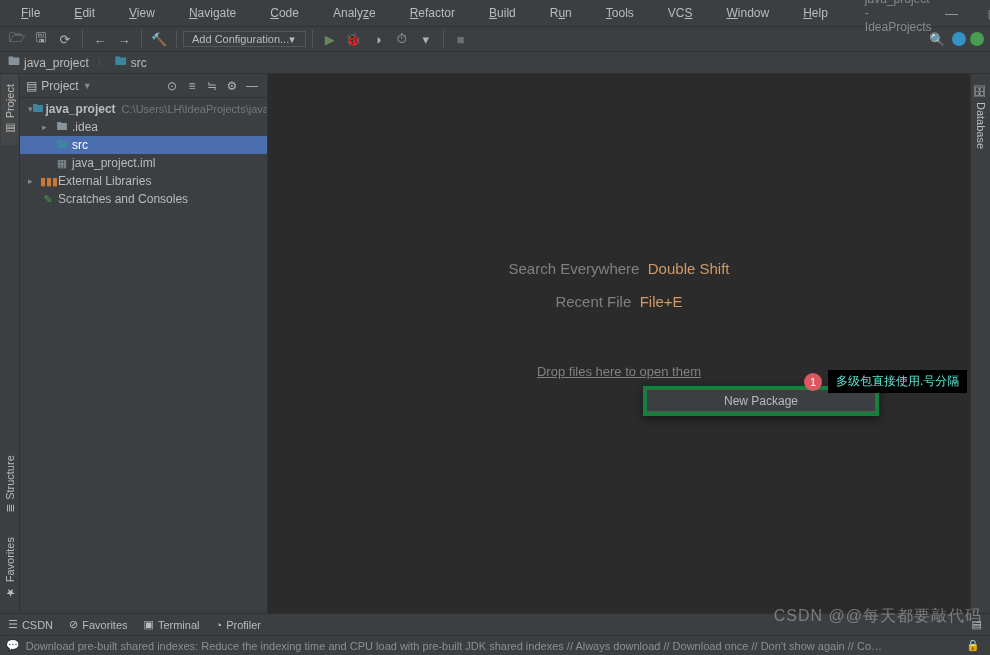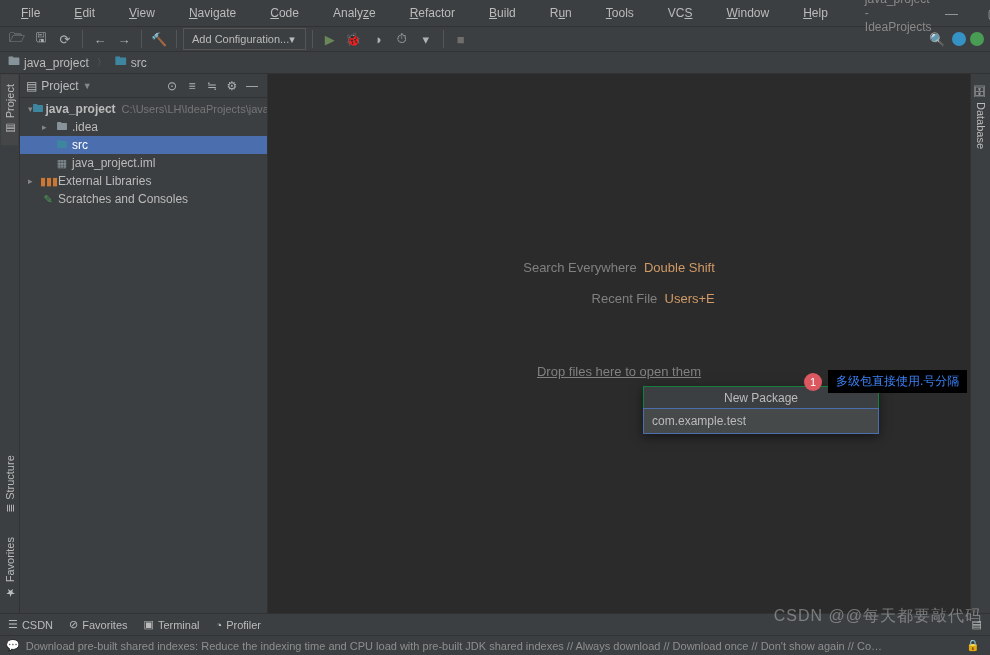--- a/index.html
+++ b/index.html
@@ -9,21 +9,21 @@
   .titlebar .menu { display: flex; gap: 20px; justify-content: center; }
   .titlebar .menu .item { padding: 3px 7px; cursor: pointer; color: #bbbbbb; }
   .titlebar .menu .item u { text-decoration: underline; }
   .titlebar .title { margin-left: 30px; color: #8a8a8a; }
   .titlebar .winctrl { margin-left: auto; display: flex; gap:2px; }
   .titlebar .winctrl .btn { width: 40px; height: 22px; display:flex; align-items:center; justify-content:center; color:#a0a0a0; cursor:pointer; font-size:13px;}
 
   .toolbar { height: 26px; background: #3c3f41; border-top:1px solid #323232; border-bottom:1px solid #323232; display: flex; align-items: center; padding: 0 6px; gap: 2px; }
   .toolbar .sep { width:1px; height:18px; background:#555; margin:0 4px; }
   .toolbar .tb { width:22px; height:22px; display:flex; align-items:center; justify-content:center; cursor:pointer; color:#afb1b3; font-size:13px;}
-  .toolbar .addconfig { height:22px; min-width:100px; padding:0 10px 0 8px; background:#3c3f41; border:1px solid #555; display:flex; align-items:center; font-size:11px; cursor:pointer; color:#bbbbbb; }
+  .toolbar .addconfig { height:16px; min-width:100px; padding:0 10px 0 8px; background:#3c3f41; border:1px solid #555; display:flex; align-items:center; font-size:11px; cursor:pointer; color:#bbbbbb; }
   .toolbar .right { margin-left:auto; display:flex; align-items:center; gap:4px;}
   .toolbar .circle { width:14px; height:14px; border-radius:50%; display:inline-block;}
 
   .navbar { height: 22px; background:#3c3f41; display:flex; align-items:center; padding:0 8px; border-bottom:1px solid #323232;}
   .navbar .crumb { display:flex; align-items:center; gap:4px; color:#bbbbbb;}
   .navbar .folder-icon { color:#87939a; font-size:12px;}
   .navbar .chev { color:#6b6b6b; margin:0 4px; font-size:10px;}
 
   .main { display:flex; height: calc(655px - 26px - 26px - 22px - 22px - 20px);}
   .left-gutter { width:20px; background:#3c3f41; border-right:1px solid #323232; display:flex; flex-direction:column; align-items:center;}
@@ -45,32 +45,32 @@
   .tree .node { display:flex; align-items:center; height:18px; padding-left:8px; cursor:pointer; white-space:nowrap;}
   .tree .node.selected { background:#4b6eaf; color:#fff;}
   .tree .node .arrow { width:12px; color:#888; font-size:9px;}
   .tree .node .icon { width:16px; text-align:center; font-size:11px;}
   .tree .node .lbl { margin-left:2px;}
   .tree .node .path { color:#767676; margin-left:6px; font-size:11px;}
   .tree .indent1 { padding-left:22px;}
   .tree .indent0 { padding-left:8px;}
 
   .editor-area { flex:1; background:#2b2b2b; position:relative;}
-  .hints { position:absolute; top:170px; left:50%; transform:translateX(-50%); text-align:right; color:#808080; font-size:13px;}
+  .hints { position:absolute; top:170px; left:50%; transform:translateX(-50%); text-align:center; color:#808080; font-size:15px;}
   .hints .row { margin:16px 0;}
   .hints .key { color:#d19a66;}
   .drop { position:absolute; top:290px; left:50%; transform:translateX(-50%); color:#808080; font-size:13px;text-decoration:underline;}
 
-  .popup { position:absolute; left:375px; top:312px; width:236px; background:#3c3f41; border:1px solid #15803d; box-shadow:0 3px 10px rgba(0,0,0,.5);}
+  .popup { position:absolute; left:375px; top:312px; width:236px; background:#3c3f41; border:4px solid #15803d; box-shadow:0 3px 10px rgba(0,0,0,.5);}
   .popup .phdr { height:22px; background:#3c3f41; display:flex; align-items:center; justify-content:center; color:#bbbbbb; border-bottom:1px solid #555;}
   .popup .pinput { height:24px; width:100%; background:#45494a; border:none; color:#bbbbbb; padding:0 8px; font-size:12px; outline:1px solid #4b6eaf;}
 
   .annot { position:absolute; left:536px; top:296px; display:flex; align-items:center; gap:6px;}
   .annot .badge { width:18px; height:18px; background:#db5860; border-radius:50%; color:#fff; display:flex; align-items:center; justify-content:center; font-size:11px;}
-  .annot .txt { background:#000; color:#3b82f6; padding:3px 8px; font-size:12px;}
+  .annot .txt { background:#000; color:#5eead4; padding:3px 8px; font-size:12px;}
 
   .bottombar { height:22px; background:#3c3f41; border-top:1px solid #323232; display:flex; align-items:center; padding:0 8px; gap:16px;}
   .bottombar .btab { display:flex; align-items:center; gap:4px; cursor:pointer; color:#bbbbbb; font-size:11px;}
   .bottombar .right { margin-left:auto;}
 
   .statusbar { height:20px; background:#3c3f41; border-top:1px solid #323232; display:flex; align-items:center; padding:0 6px; color:#8e8e8e; font-size:11px;}
   .statusbar .msg-icon { margin-right:6px;}
   .statusbar .lock { margin-left:auto; margin-right:4px;}
 
   .watermark { position:absolute; right:8px; bottom:28px; color:#cfcfcf; font-size:16px; opacity:.45; letter-spacing:1px;}
@@ -206,27 +206,26 @@
         <span class="arrow"></span>
         <span class="icon" style="color:#499c54;">✎</span>
         <span class="lbl">Scratches and Consoles</span>
       </div>
     </div>
   </div>
 
   <div class="editor-area">
     <div class="hints">
       <div class="row"><span>Search Everywhere</span>&nbsp; <span class="key">Double Shift</span></div>
-      <div class="row"><span>Recent File</span>&nbsp; <span class="key">Users+E</span></div>
+      <div class="row"><span>Recent File</span>&nbsp; <span class="key">File+E</span></div>
     </div>
     <div class="drop">Drop files here to open them</div>
 
     <div class="popup">
       <div class="phdr">New Package</div>
-      <input class="pinput" value="com.example.test" style="">
     </div>
 
     <div class="annot">
       <div class="badge">1</div>
       <div class="txt">多级包直接使用.号分隔</div>
     </div>
   </div>
 
   <div class="right-gutter">
     <div class="tab">

